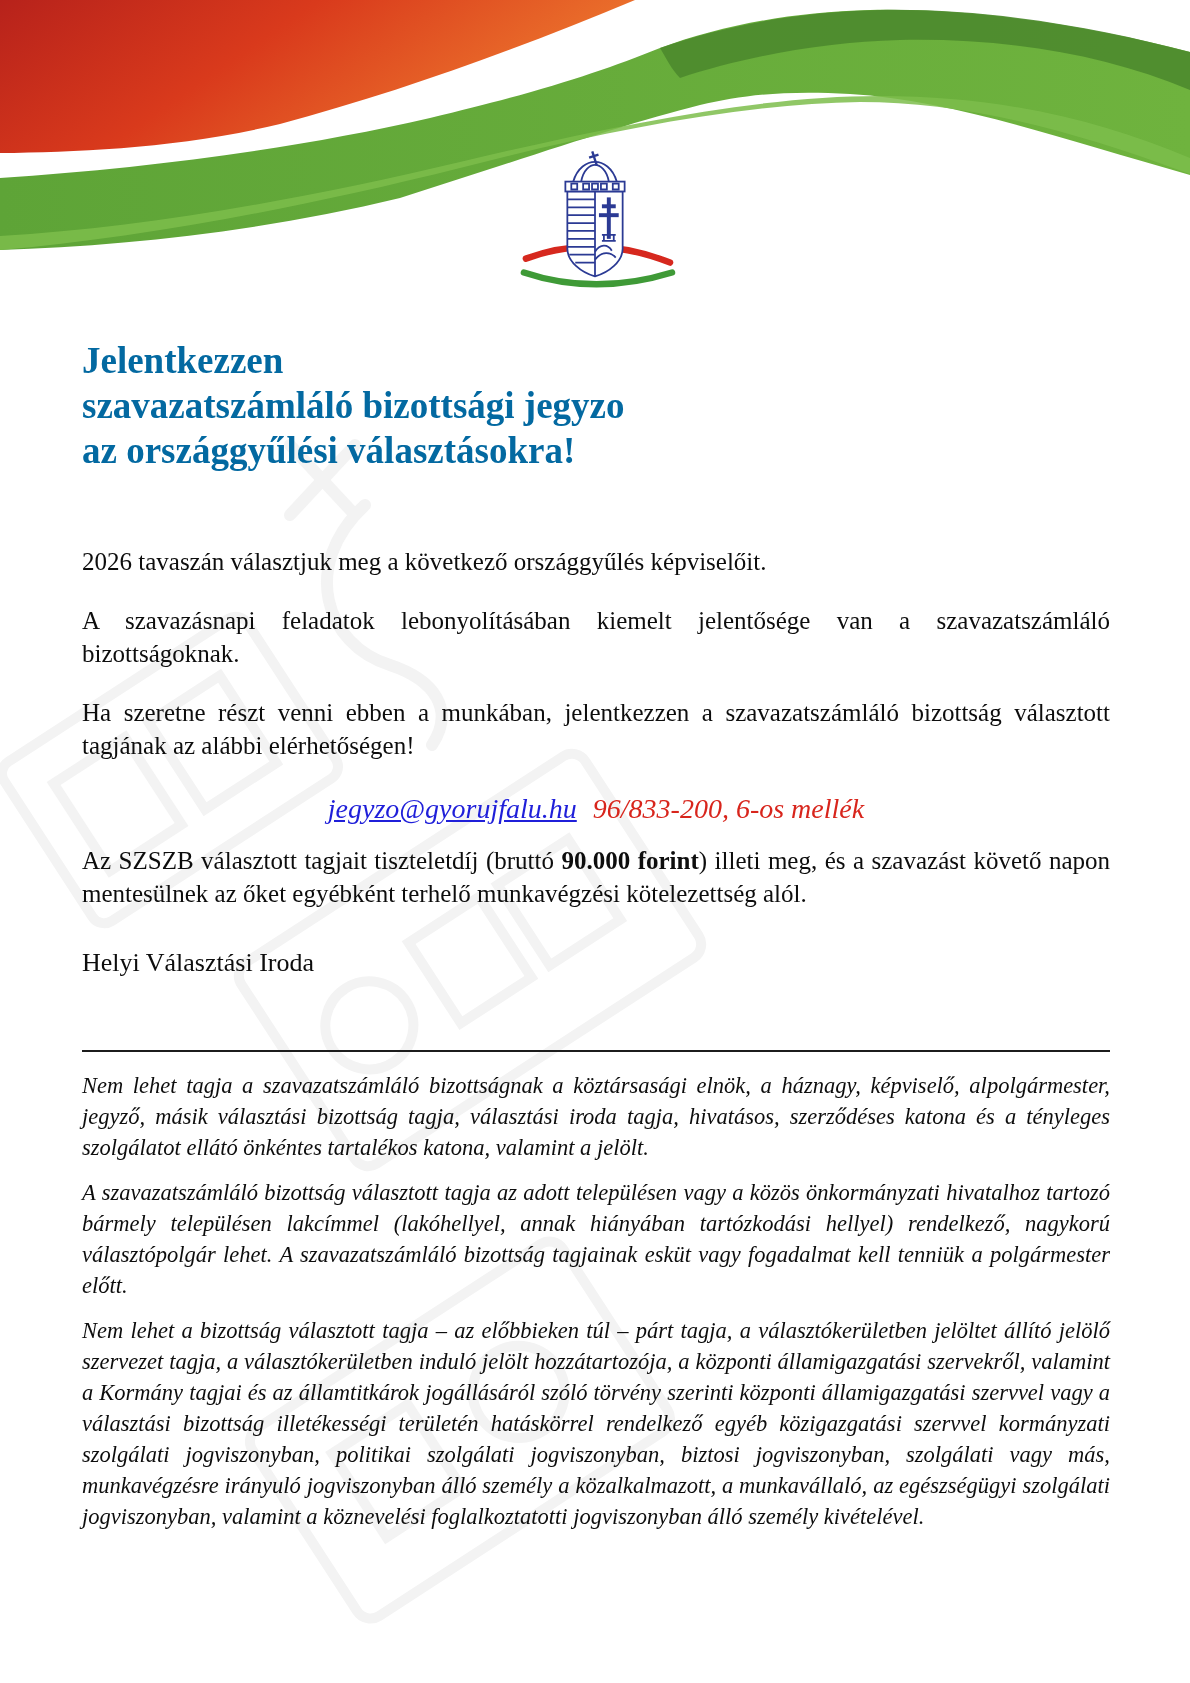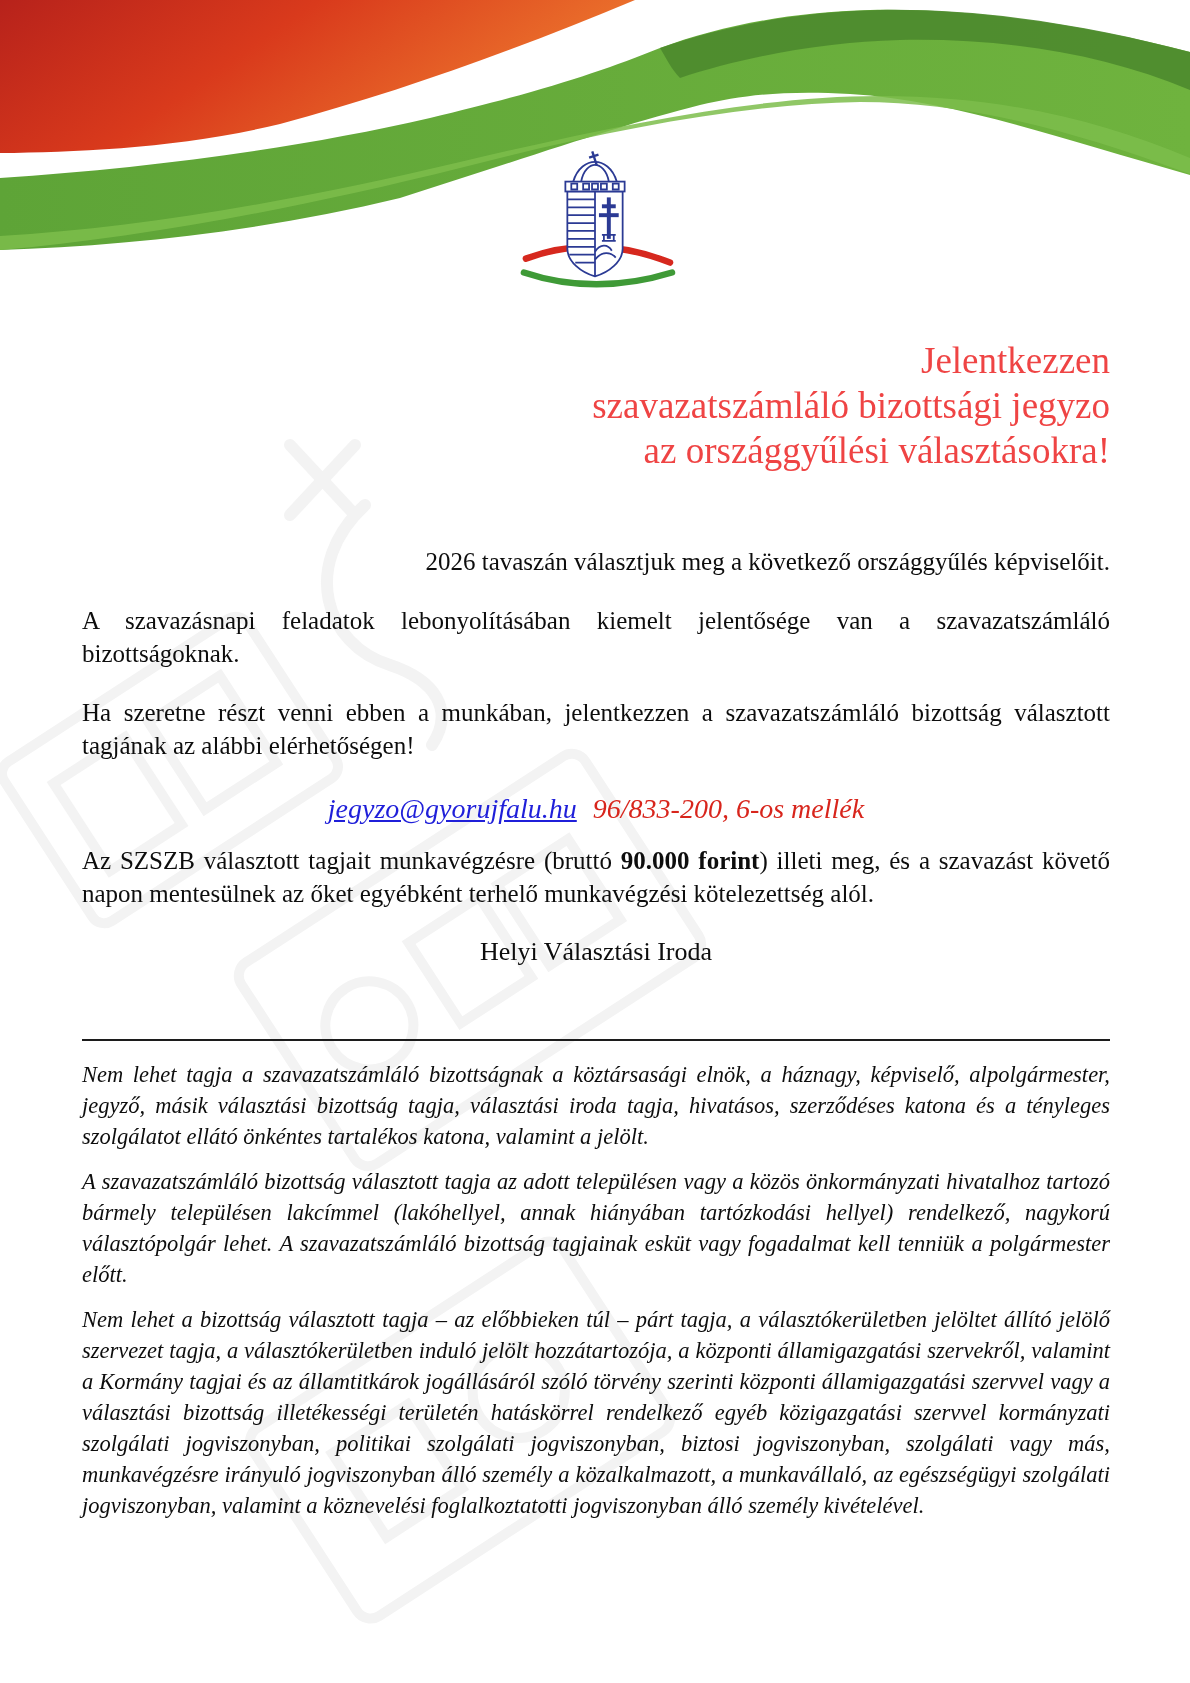--- a/index.html
+++ b/index.html
@@ -2,32 +2,32 @@
 <html><head>
 <meta charset="utf-8">
 <style>
   html,body{margin:0;padding:0;background:#ffffff;}
   .page{position:relative;width:1190px;height:1683px;background:#ffffff;overflow:hidden;
         font-family:"Liberation Serif", serif;color:#0d0d0d;}
   .watermark{position:absolute;top:0;left:0;z-index:0;}
   .waves{position:absolute;top:0;left:0;z-index:1;display:block;}
   .crest{position:absolute;top:150px;left:50%;transform:translateX(-50%);z-index:2;width:204px;height:158px;}
   .content{position:absolute;z-index:3;left:82px;right:80px;top:0;}
-  .title{margin:338px 0 0 0;text-align:right;font-size:37px;line-height:45px;font-weight:normal;color:#ef4444;}
+  .title{margin:338px 0 0 0;text-align:left;font-size:37px;line-height:45px;font-weight:bold;color:#0369a1;}
   .title span{display:block;}
-  .p{font-size:25px;line-height:33px;margin:0;text-align:right;}
+  .p{font-size:25px;line-height:33px;margin:0;}
   .just{text-align:justify;}
   .m-intro{margin-top:72px;}
   .m-std{margin-top:26px;}
   .contact-line{margin-top:28px;text-align:center;font-style:italic;font-size:28px;line-height:38px;margin-bottom:0;}
   .contact-line a{color:#1f1fd9;text-decoration:underline;cursor:pointer;}
   .contact-line .phone{color:#d8251c;}
   .contact-line .gap{display:inline-block;width:16px;}
   .m-fee{margin-top:16px;}
-  .signature{margin-top:25px;text-align:center;font-size:26px;line-height:34px;}
+  .signature{margin-top:36px;text-align:left;font-size:26px;line-height:34px;}
   .rule{margin:70px 0 0 0;border:none;border-top:2px solid #1c1c1c;height:0;}
   .fine{font-style:italic;text-align:justify;font-size:22.5px;line-height:31px;margin:14px 0 0 0;color:#0d0d0d;}
   .fine.mid{margin-top:18px;}
 </style>
 </head>
 <body>
 
 <div class="page">
 
   <svg class="watermark" width="1190" height="1683" viewBox="0 0 1190 1683" fill="none" stroke="#f3f3f3">
@@ -116,21 +116,21 @@
     </h1>
 
     <p class="p m-intro">2026 tavaszán választjuk meg a következő országgyűlés képviselőit.</p>
 
     <p class="p just m-std">A szavazásnapi feladatok lebonyolításában kiemelt jelentősége van a szavazatszámláló bizottságoknak.</p>
 
     <p class="p just m-std">Ha szeretne részt venni ebben a munkában, jelentkezzen a szavazatszámláló bizottság választott tagjának az alábbi elérhetőségen!</p>
 
     <p class="contact-line"><a href="#">jegyzo@gyorujfalu.hu</a><span class="gap"></span><span class="phone">96/833-200, 6-os mellék</span></p>
 
-    <p class="p just m-fee"><span>Az SZSZB választott tagjait munkavégzésre (bruttó </span><b>90.000 forint</b><span>) illeti meg, és a szavazást követő napon mentesülnek az őket egyébként terhelő munkavégzési kötelezettség alól.</span></p>
+    <p class="p just m-fee"><span>Az SZSZB választott tagjait tiszteletdíj (bruttó </span><b>90.000 forint</b><span>) illeti meg, és a szavazást követő napon mentesülnek az őket egyébként terhelő munkavégzési kötelezettség alól.</span></p>
 
     <p class="signature">Helyi Választási Iroda</p>
 
     <hr class="rule">
 
     <p class="fine mid">Nem lehet tagja a szavazatszámláló bizottságnak a köztársasági elnök, a háznagy, képviselő, alpolgármester, jegyző, másik választási bizottság tagja, választási iroda tagja, hivatásos, szerződéses katona és a tényleges szolgálatot ellátó önkéntes tartalékos katona, valamint a jelölt.</p>
     <p class="fine">A szavazatszámláló bizottság választott tagja az adott településen vagy a közös önkormányzati hivatalhoz tartozó bármely településen lakcímmel (lakóhellyel, annak hiányában tartózkodási hellyel) rendelkező, nagykorú választópolgár lehet. A szavazatszámláló bizottság tagjainak esküt vagy fogadalmat kell tenniük a polgármester előtt.</p>
     <p class="fine">Nem lehet a bizottság választott tagja – az előbbieken túl – párt tagja, a választókerületben jelöltet állító jelölő szervezet tagja, a választókerületben induló jelölt hozzátartozója, a központi államigazgatási szervekről, valamint a Kormány tagjai és az államtitkárok jogállásáról szóló törvény szerinti központi államigazgatási szervvel vagy a választási bizottság illetékességi területén hatáskörrel rendelkező egyéb közigazgatási szervvel kormányzati szolgálati jogviszonyban, politikai szolgálati jogviszonyban, biztosi jogviszonyban, szolgálati vagy más, munkavégzésre irányuló jogviszonyban álló személy a közalkalmazott, a munkavállaló, az egészségügyi szolgálati jogviszonyban, valamint a köznevelési foglalkoztatotti jogviszonyban álló személy kivételével.</p>
 
   </div>

